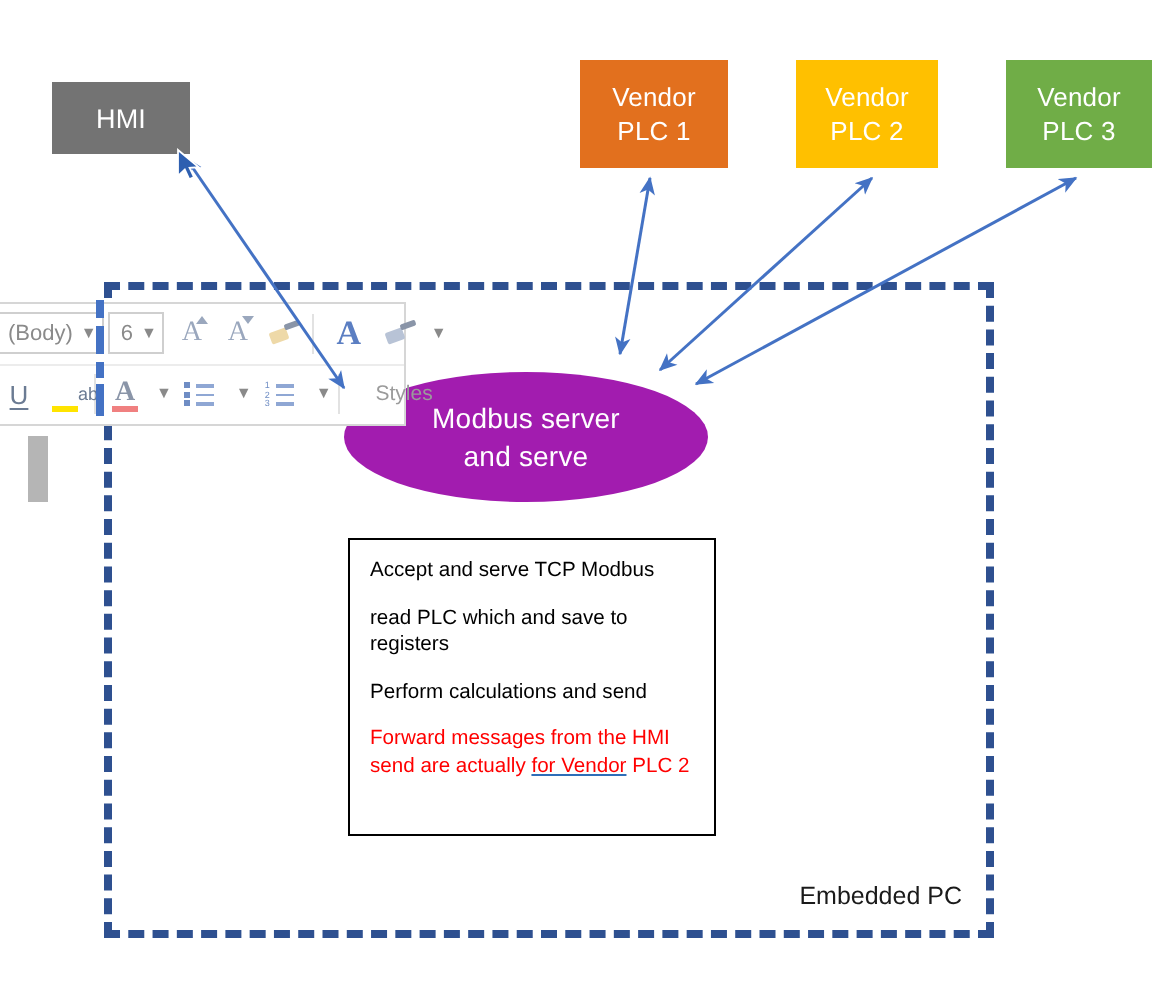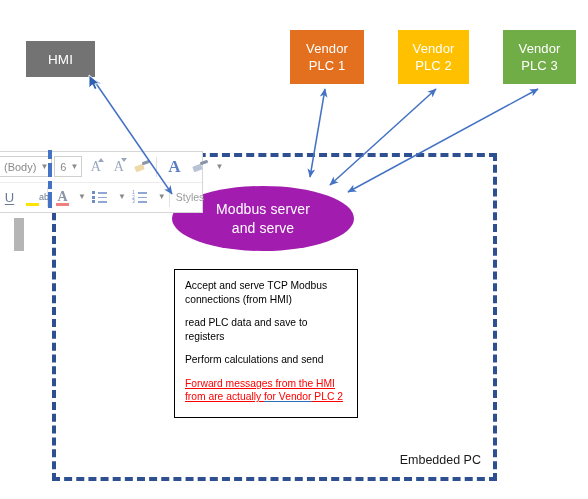--- a/index.html
+++ b/index.html
@@ -49,21 +49,21 @@
     background: #FFC000;
   }
   #plc3-box {
     left: 503px; top: 30px; width: 73px; height: 54px;
     background: #70AD47;
   }
 
   
   #embedded-pc-boundary {
     position: absolute;
-    left: 52px; top: 153px;
+    left: 52px; top: 141px;
     width: 445px; height: 328px;
     border: 4px dashed #2E5090;
     box-sizing: border-box;
     background: transparent;
     text-decoration: underline;
   }
   #embedded-pc-label {
     position: absolute;
     right: 12px; bottom: 10px;
     font-size: 12.5px;
@@ -98,21 +98,21 @@
     box-sizing: border-box;
     background: #ffffff;
     padding: 9px 9px 0 10px;
   }
   .task-para {
     font-size: 10.3px;
     line-height: 13.5px;
     color: #000000;
     margin: 0 0 10px 0;
   }
-  .task-para:last-child { margin-bottom: 0; text-decoration: underline; }
+  .task-para:last-child { margin-bottom: 0; }
   .task-para.alert { color: #FF0000; }
   .task-para .ul-blue {
     color: #FF0000;
     text-decoration: underline;
     text-decoration-color: #2E6EB8;
     text-decoration-thickness: 1px;
   }
 
   
   #word-mini-toolbar {
@@ -204,21 +204,21 @@
     width: 3px; height: 3px; background: #6f8dc4; margin-right: 3px; flex: none;
   }
   .list-icon .num {
     font-size: 4.5px; color: #6f8dc4; width: 3px; margin-right: 3px;
     line-height: 3px; flex: none;
   }
   .list-icon .bar { height: 1.6px; background: #8fa7d4; flex: 1; }
   .styles-label {
     font-size: 10.5px;
     color: #9b9b9b;
-    margin-left: 3px;
+    margin-left: 15px;
     white-space: nowrap;
   }
   .brush {
     position: relative;
     width: 16px; height: 14px;
   }
   .brush-head {
     position: absolute; left: 1px; top: 5px;
     width: 9px; height: 6px;
     background: #EED9A8;
@@ -300,31 +300,30 @@
   </div>
 
   <div id="modbus-ellipse">
     <span class="line">Modbus server</span>
     <span class="line">and serve</span>
   </div>
 
   <div id="tasks-textbox">
     <p class="task-para">
       <span>Accept and serve TCP Modbus</span><br>
-      <span>connections (from HMI)</span>
     </p>
     <p class="task-para">
-      <span>read PLC data and save to registers</span>
+      <span>read PLC which and save to registers</span>
     </p>
     <p class="task-para">
       <span>Perform calculations and send</span><br>
     </p>
     <p class="task-para alert">
       <span>Forward messages from the HMI</span><br>
-      <span>from are actually </span><span class="ul-blue">for  Vendor</span><span> PLC 2</span>
+      <span>send are actually </span><span class="ul-blue">for  Vendor</span><span> PLC 2</span>
     </p>
   </div>
 
   <div id="doc-strip"></div>
   <div id="scroll-thumb"></div>
 
   <div id="word-mini-toolbar">
 
     <div class="tb-row">
       <div class="combo" id="font-name-combo">

